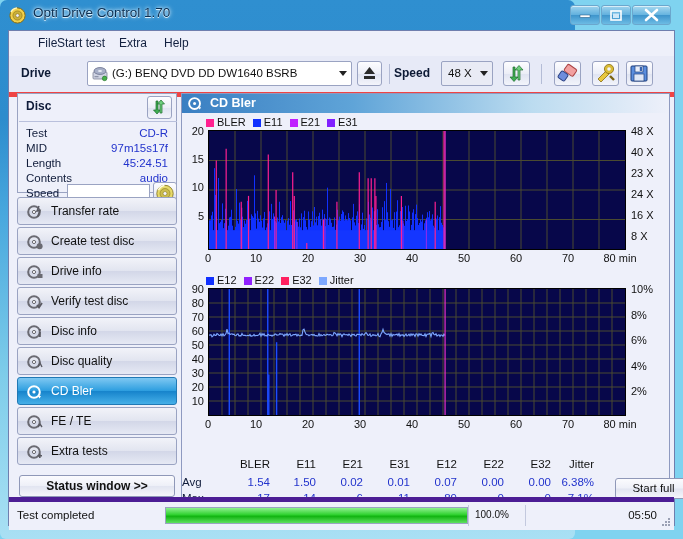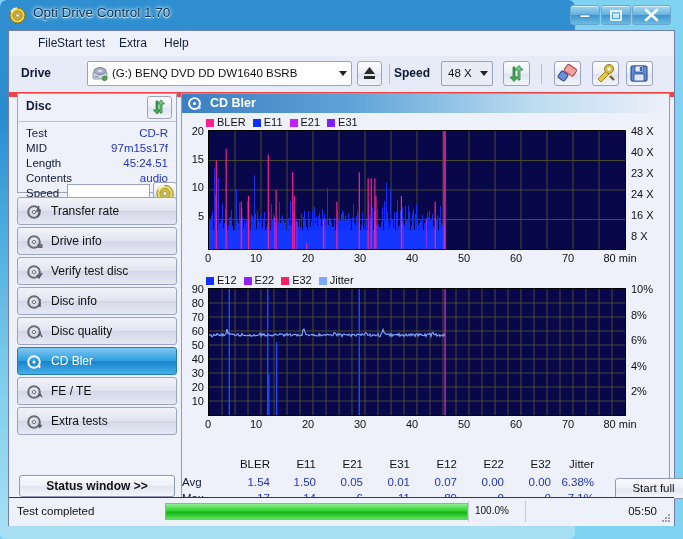--- a/index.html
+++ b/index.html
@@ -182,21 +182,21 @@
     border:1px solid #8f98b8;border-radius:3px;
     background:linear-gradient(180deg,#fbfbfe 0%,#eef0f8 48%,#e2e5f1 52%,#f4f5fa 100%);
     box-sizing:border-box;text-align:center;
     font-size:11.5px;color:#111;line-height:19px;cursor:default;
   }
   #start-full{left:404px;top:384px;margin-left:29px;}
   #start-part{left:404px;top:411px;}
   
   #statusbar{
     position:absolute;left:0;top:466px;width:665px;height:28px;
-    background:#eef0fa;border-top:1px solid #4c1d95;
+    background:#eef0fa;border-top:5px solid #4c1d95;
   }
   #status-text{position:absolute;left:8px;top:7px;font-size:11.5px;color:#111;}
   #progress-outer{
     position:absolute;left:156px;top:5px;width:303px;height:17px;
     background:#fff;border:1px solid #9aa3c2;box-sizing:border-box;
   }
   #progress-fill{
     position:absolute;left:0;top:0;height:15px;width:100%;
     background:linear-gradient(180deg,#8ef08e 0%,#2fd12f 45%,#11b411 55%,#5ee15e 100%);
   }
@@ -355,20 +355,30 @@
           <span class="navicon">
             <svg width="16" height="16" viewBox="0 0 16 16">
               <circle cx="7" cy="8" r="5.8" fill="none" stroke="#6a6a72" stroke-width="2"></circle>
               <circle cx="7" cy="8" r="1.6" fill="#fff" stroke="#6a6a72" stroke-width="1"></circle>
               <path d="M12 2 L10 7 L13 6.5 L10.5 13" stroke="#5a5a62" stroke-width="1.5" fill="none"></path>
             </svg>
           </span>
           <span class="navtext">Transfer rate</span>
         </div>
 
+        <div class="navitem">
+          <span class="navicon">
+            <svg width="16" height="16" viewBox="0 0 16 16">
+              <circle cx="7" cy="8" r="5.8" fill="none" stroke="#6a6a72" stroke-width="2"></circle>
+              <circle cx="7" cy="8" r="1.6" fill="#fff" stroke="#6a6a72" stroke-width="1"></circle>
+              <circle cx="12.6" cy="12.2" r="3" fill="#6a6a72"></circle>
+            </svg>
+          </span>
+          <span class="navtext">Create test disc</span>
+        </div>
 
         <div class="navitem">
           <span class="navicon">
             <svg width="16" height="16" viewBox="0 0 16 16">
               <circle cx="7" cy="8" r="5.8" fill="none" stroke="#6a6a72" stroke-width="2"></circle>
               <circle cx="7" cy="8" r="1.6" fill="#fff" stroke="#6a6a72" stroke-width="1"></circle>
               <rect x="10.5" y="10" width="5" height="4" fill="#6a6a72"></rect>
             </svg>
           </span>
           <span class="navtext">Drive info</span>
@@ -860,21 +870,21 @@
         <span class="st-h" style="left:280px;top:0;width:42px">E22</span>
         <span class="st-h" style="left:327px;top:0;width:42px">E32</span>
         <span class="st-h" style="left:366px;top:0;width:46px">Jitter</span>
 
         <span class="st-r" style="left:0px;top:18px">Avg</span>
         <span class="st-r" style="left:0px;top:34px">Max</span>
         <span class="st-r" style="left:0px;top:50px">Total</span>
 
         <span class="st-v" style="left:42px;top:18px;width:46px">1.54</span>
         <span class="st-v" style="left:92px;top:18px;width:42px">1.50</span>
-        <span class="st-v" style="left:139px;top:18px;width:42px">0.05</span>
+        <span class="st-v" style="left:139px;top:18px;width:42px">0.02</span>
         <span class="st-v" style="left:186px;top:18px;width:42px">0.01</span>
         <span class="st-v" style="left:233px;top:18px;width:42px">0.07</span>
         <span class="st-v" style="left:280px;top:18px;width:42px">0.00</span>
         <span class="st-v" style="left:327px;top:18px;width:42px">0.00</span>
         <span class="st-v" style="left:366px;top:18px;width:46px">6.38%</span>
 
         <span class="st-v" style="left:42px;top:34px;width:46px">17</span>
         <span class="st-v" style="left:92px;top:34px;width:42px">14</span>
         <span class="st-v" style="left:139px;top:34px;width:42px">6</span>
         <span class="st-v" style="left:186px;top:34px;width:42px">11</span>

